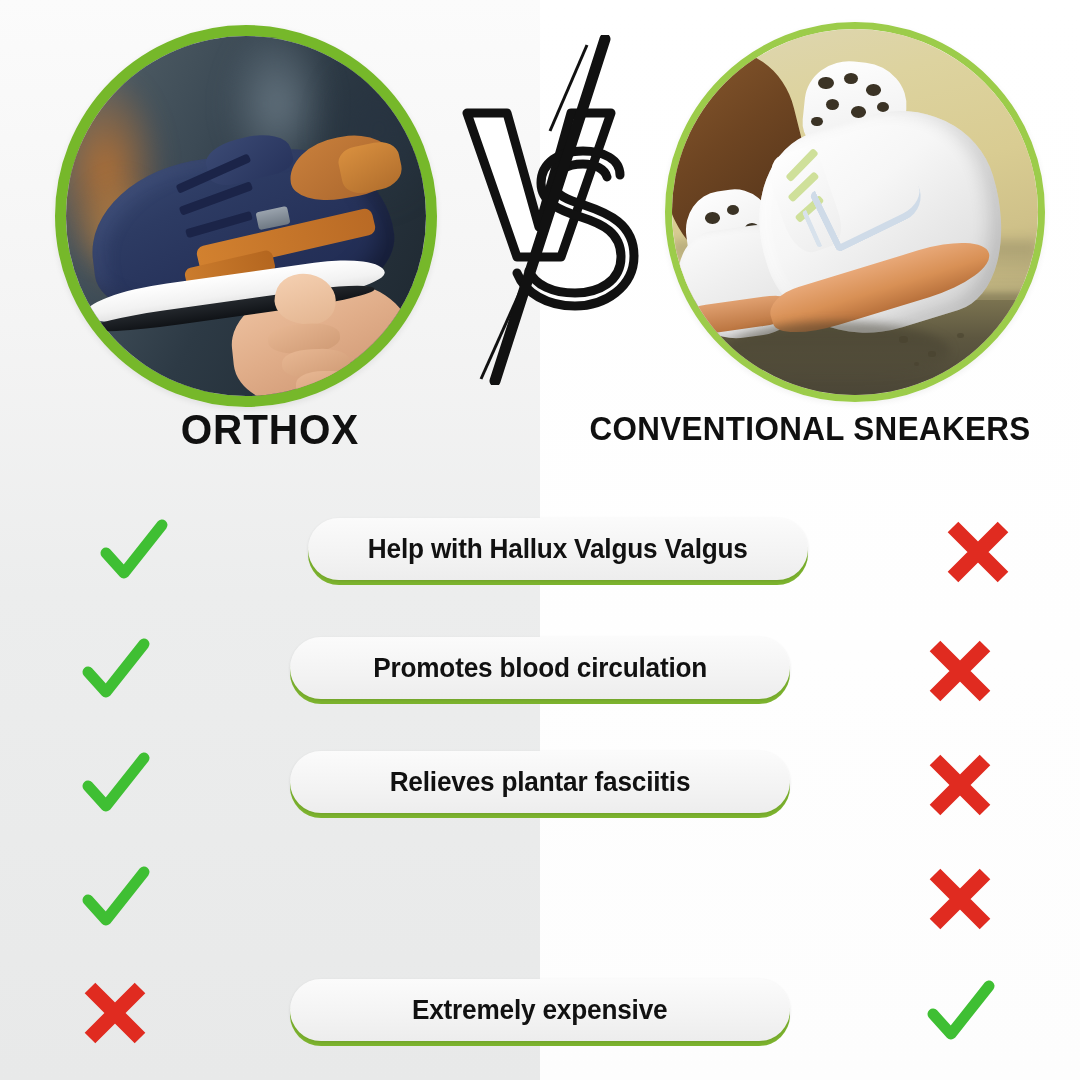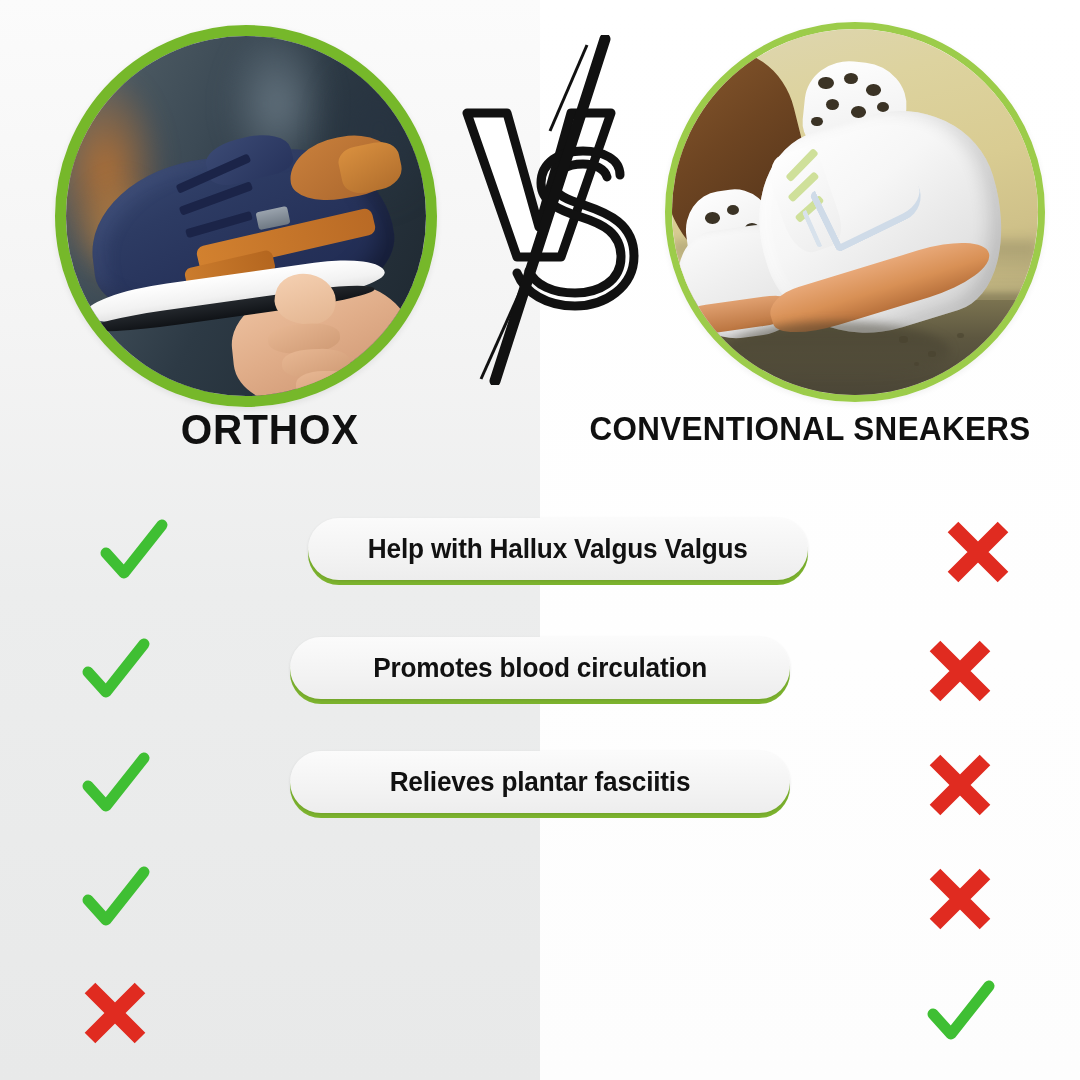--- a/index.html
+++ b/index.html
@@ -437,20 +437,26 @@
   <path d="M12 12 L62 62 M62 12 L12 62" fill="none" stroke="#e02b20" stroke-width="15" stroke-linecap="butt"></path>
           </svg>
         </div>
       </div>
       <div class="row" style="top: 965px;">
         <div class="mark mark-left">
           <svg width="74" height="74" viewBox="0 0 74 74" aria-hidden="true">
   <path d="M12 12 L62 62 M62 12 L12 62" fill="none" stroke="#e02b20" stroke-width="15" stroke-linecap="butt"></path>
           </svg>
         </div>
+        <div class="pill-wrap">
+          <div class="pill-shadow" style="background: rgb(124, 179, 46);"></div>
+          <div class="pill">
+            <span class="pill-text">Extremely expensive</span>
+          </div>
+        </div>
         <div class="mark mark-right">
           <svg width="78" height="78" viewBox="0 0 78 78" aria-hidden="true">
   <path d="M12 40 L30 60 L68 12" fill="none" stroke="#3fbf33" stroke-width="11" stroke-linecap="round" stroke-linejoin="round"></path>
           </svg>
         </div>
       </div>
     </div>
 
 </div>
 

